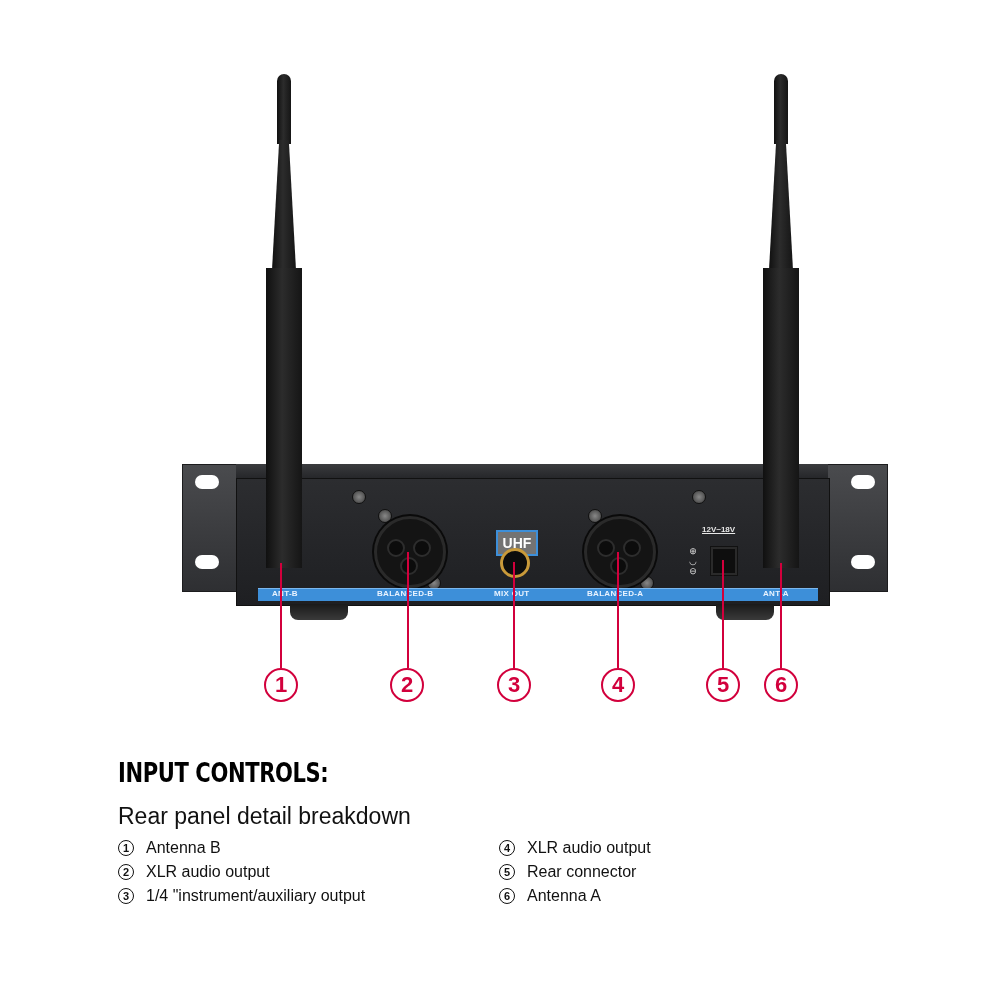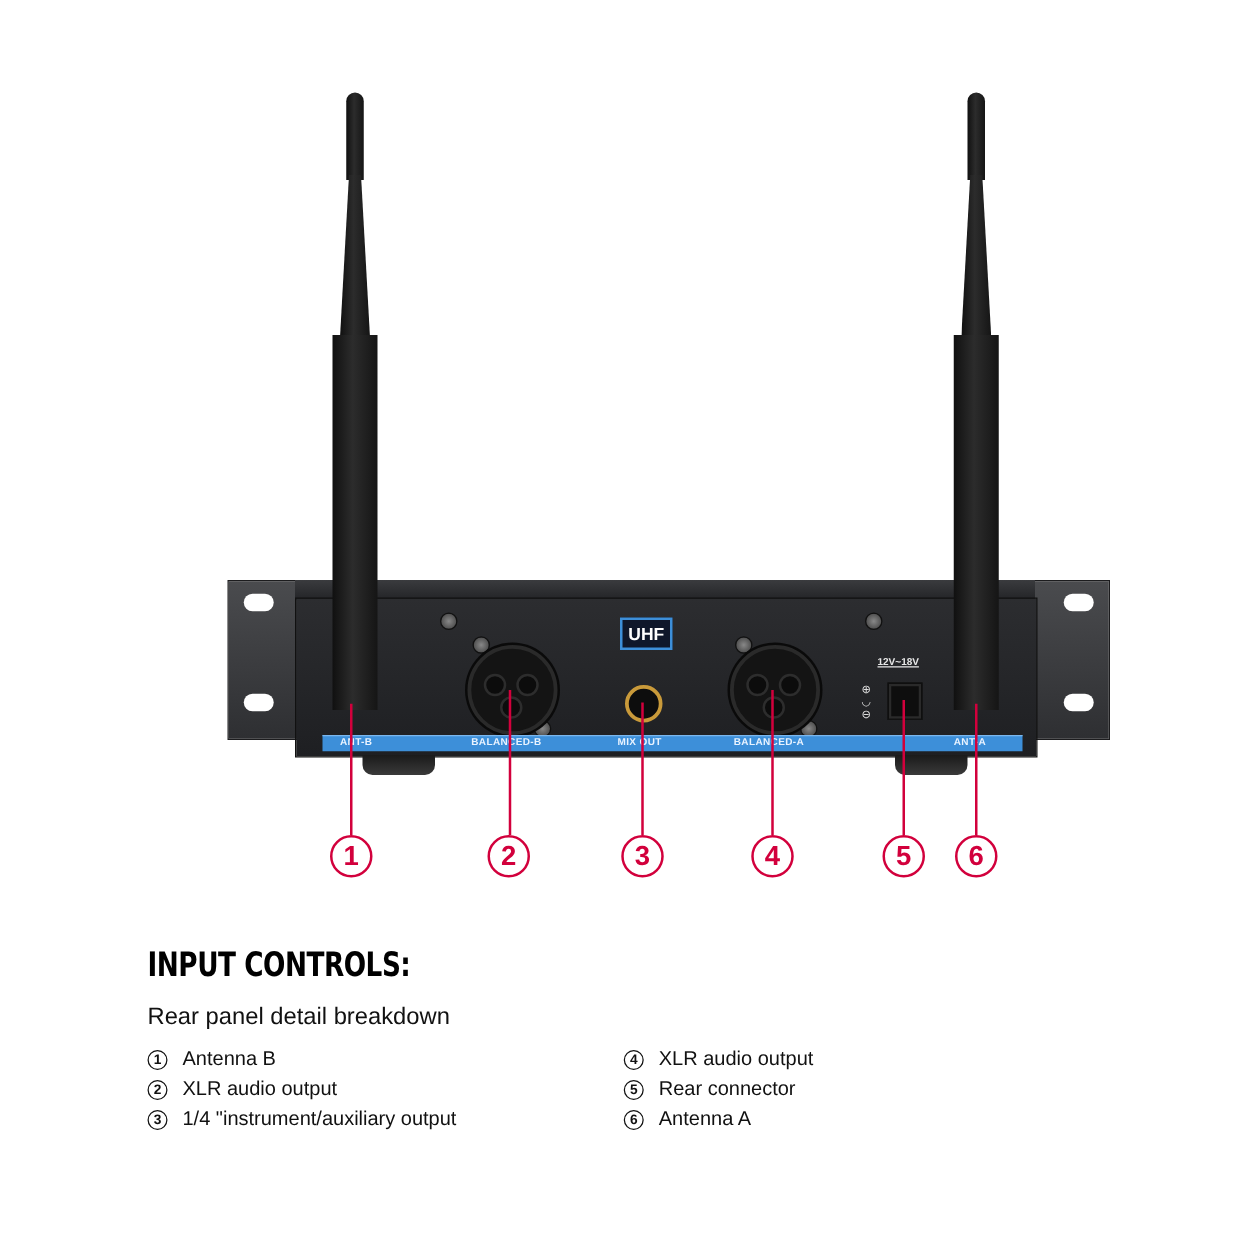--- a/index.html
+++ b/index.html
@@ -10,27 +10,27 @@
   .chassis { position:absolute; left:236px; top:478px; width:592px; height:126px; background:linear-gradient(180deg,#2c2d30 0%,#1e1f22 100%); border:1px solid #111; }
   .chassis-top { position:absolute; left:236px; top:464px; width:592px; height:16px; background:linear-gradient(180deg,#3a3b3e,#232427); }
   .strip { position:absolute; left:258px; top:588px; width:560px; height:12px; background:#3d8fd9; border-top:1px solid #7bb7ee; }
   .strip-label { position:absolute; top:589px; font-size:8px; font-weight:bold; color:#e9f3ff; letter-spacing:0.3px; }
   .foot { position:absolute; top:604px; width:58px; height:16px; background:linear-gradient(180deg,#1a1a1a,#3a3a3a); border-radius:0 0 8px 8px; }
   .antenna { position:absolute; background:linear-gradient(90deg,#101010,#2c2c2c 45%,#151515); }
   .xlr { position:absolute; width:66px; height:66px; border-radius:50%; background:#141414; border:3px solid #2a2a2a; box-shadow:0 0 0 2px #0a0a0a; }
   .xlr .pin { position:absolute; width:14px; height:14px; border-radius:50%; background:#0c0c0c; border:2px solid #2d2d2d; }
   .screw { position:absolute; width:12px; height:12px; border-radius:50%; background:radial-gradient(#888,#3a3a3a); border:1px solid #111; }
   .jack { position:absolute; width:24px; height:24px; border-radius:50%; background:#0d0d0d; border:3px solid #c99a3a; }
-  .uhf { position:absolute; left:496px; top:494px; width:38px; height:22px; border:2px solid #3d8fd9; color:#fff; font-weight:bold; font-size:14px; text-align:center; line-height:22px; background:#0f172a; }
+  .uhf { position:absolute; left:496px; top:530px; width:38px; height:22px; border:2px solid #3d8fd9; color:#fff; font-weight:bold; font-size:14px; text-align:center; line-height:22px; background:#737373; }
   .dcjack { position:absolute; left:710px; top:546px; width:26px; height:28px; border:1px solid #111; background:#0e0e0e; box-shadow:inset 0 0 0 2px #2a2a2a; }
   .volt { position:absolute; left:702px; top:525px; font-size:8px; font-weight:bold; color:#e8e8e8; text-decoration:underline; }
   .leader { position:absolute; width:2px; background:#d2003c; }
   .callout { position:absolute; width:30px; height:30px; border:2.5px solid #d2003c; border-radius:50%; color:#d2003c; font-weight:bold; font-size:22px; text-align:center; line-height:30px; box-sizing:content-box; }
   .heading { position:absolute; left:118px; top:757px; font-size:27px; font-weight:bold; color:#000; transform:scaleX(0.78); transform-origin:left; letter-spacing:-0.5px; font-family:"DejaVu Sans", sans-serif; }
-  .subheading { position:absolute; left:118px; top:803px; font-size:19px; color:#111; }
+  .subheading { position:absolute; left:118px; top:803px; font-size:23px; color:#111; }
   .list { position:absolute; margin:0; padding:0; list-style:none; font-size:16px; color:#111; }
   .list li { height:24px; display:flex; align-items:center; }
   .num { display:inline-block; width:14px; height:14px; border:1.6px solid #111; border-radius:50%; font-size:11px; font-weight:bold; text-align:center; line-height:14px; margin-right:12px; }
 </style>
 </head>
 <body>
 
 <div>
   <div class="rack-ear" style="left:182px;">
     <div class="ear-hole" style="left:12px; top:10px;"></div>

